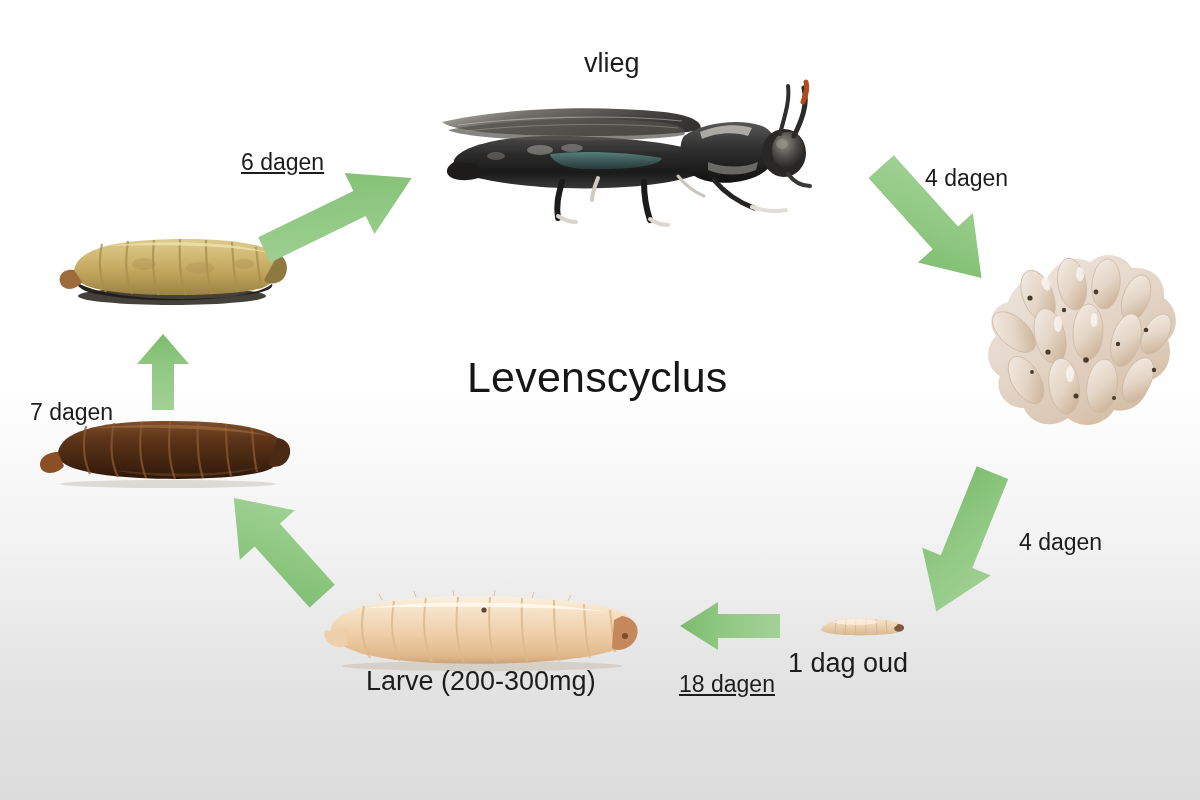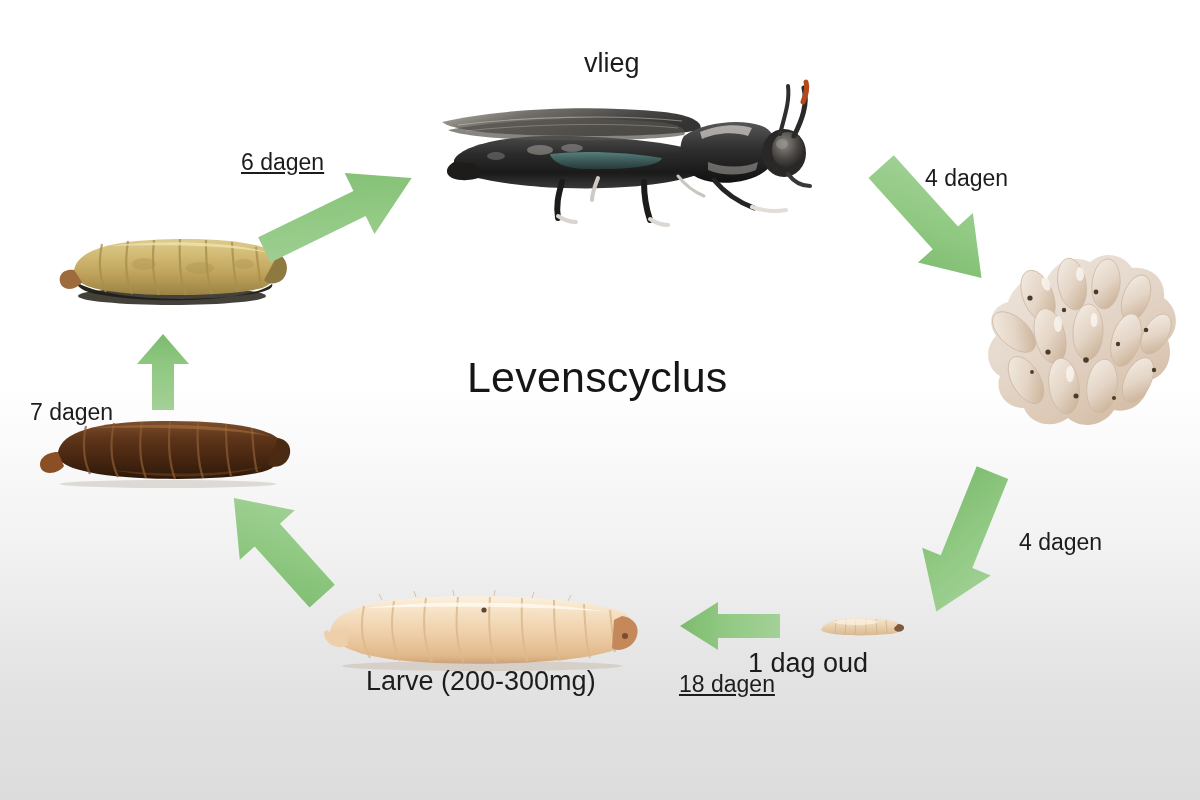--- a/index.html
+++ b/index.html
@@ -217,21 +217,21 @@
         <path d="M40 7 L39 22"></path>
           <path d="M50 7 L50 22"></path>
         <path d="M60 7 L61 22"></path>
           <path d="M70 8 L71 21"></path>
       </g>
       <path d="M82 12 C88 12, 90 16, 86 19 C82 21, 78 19, 78 16 Z" fill="#7d5a3c"></path>
       <ellipse cx="40" cy="10" rx="22" ry="3" fill="#fbf2e4" opacity="0.7"></ellipse>
     </svg>
   </div>
 
-  <div class="label label-stage" style="left:748px; top:650px;">1 dag oud</div>
+  <div class="label label-stage" style="left:788px; top:650px;">1 dag oud</div>
 
   <div class="organism" style="left:316px; top:586px; width:330px; height:86px;">
     <svg width="330" height="86" viewBox="0 0 330 86">
       <defs>
         <linearGradient id="larvaBody" x1="0" y1="0" x2="0" y2="1">
           <stop offset="0%" stop-color="#fbf0de"></stop>
           <stop offset="22%" stop-color="#f6e2c6"></stop>
           <stop offset="58%" stop-color="#eecda6"></stop>
           <stop offset="88%" stop-color="#e0b88a"></stop>
           <stop offset="100%" stop-color="#cfa274"></stop>

